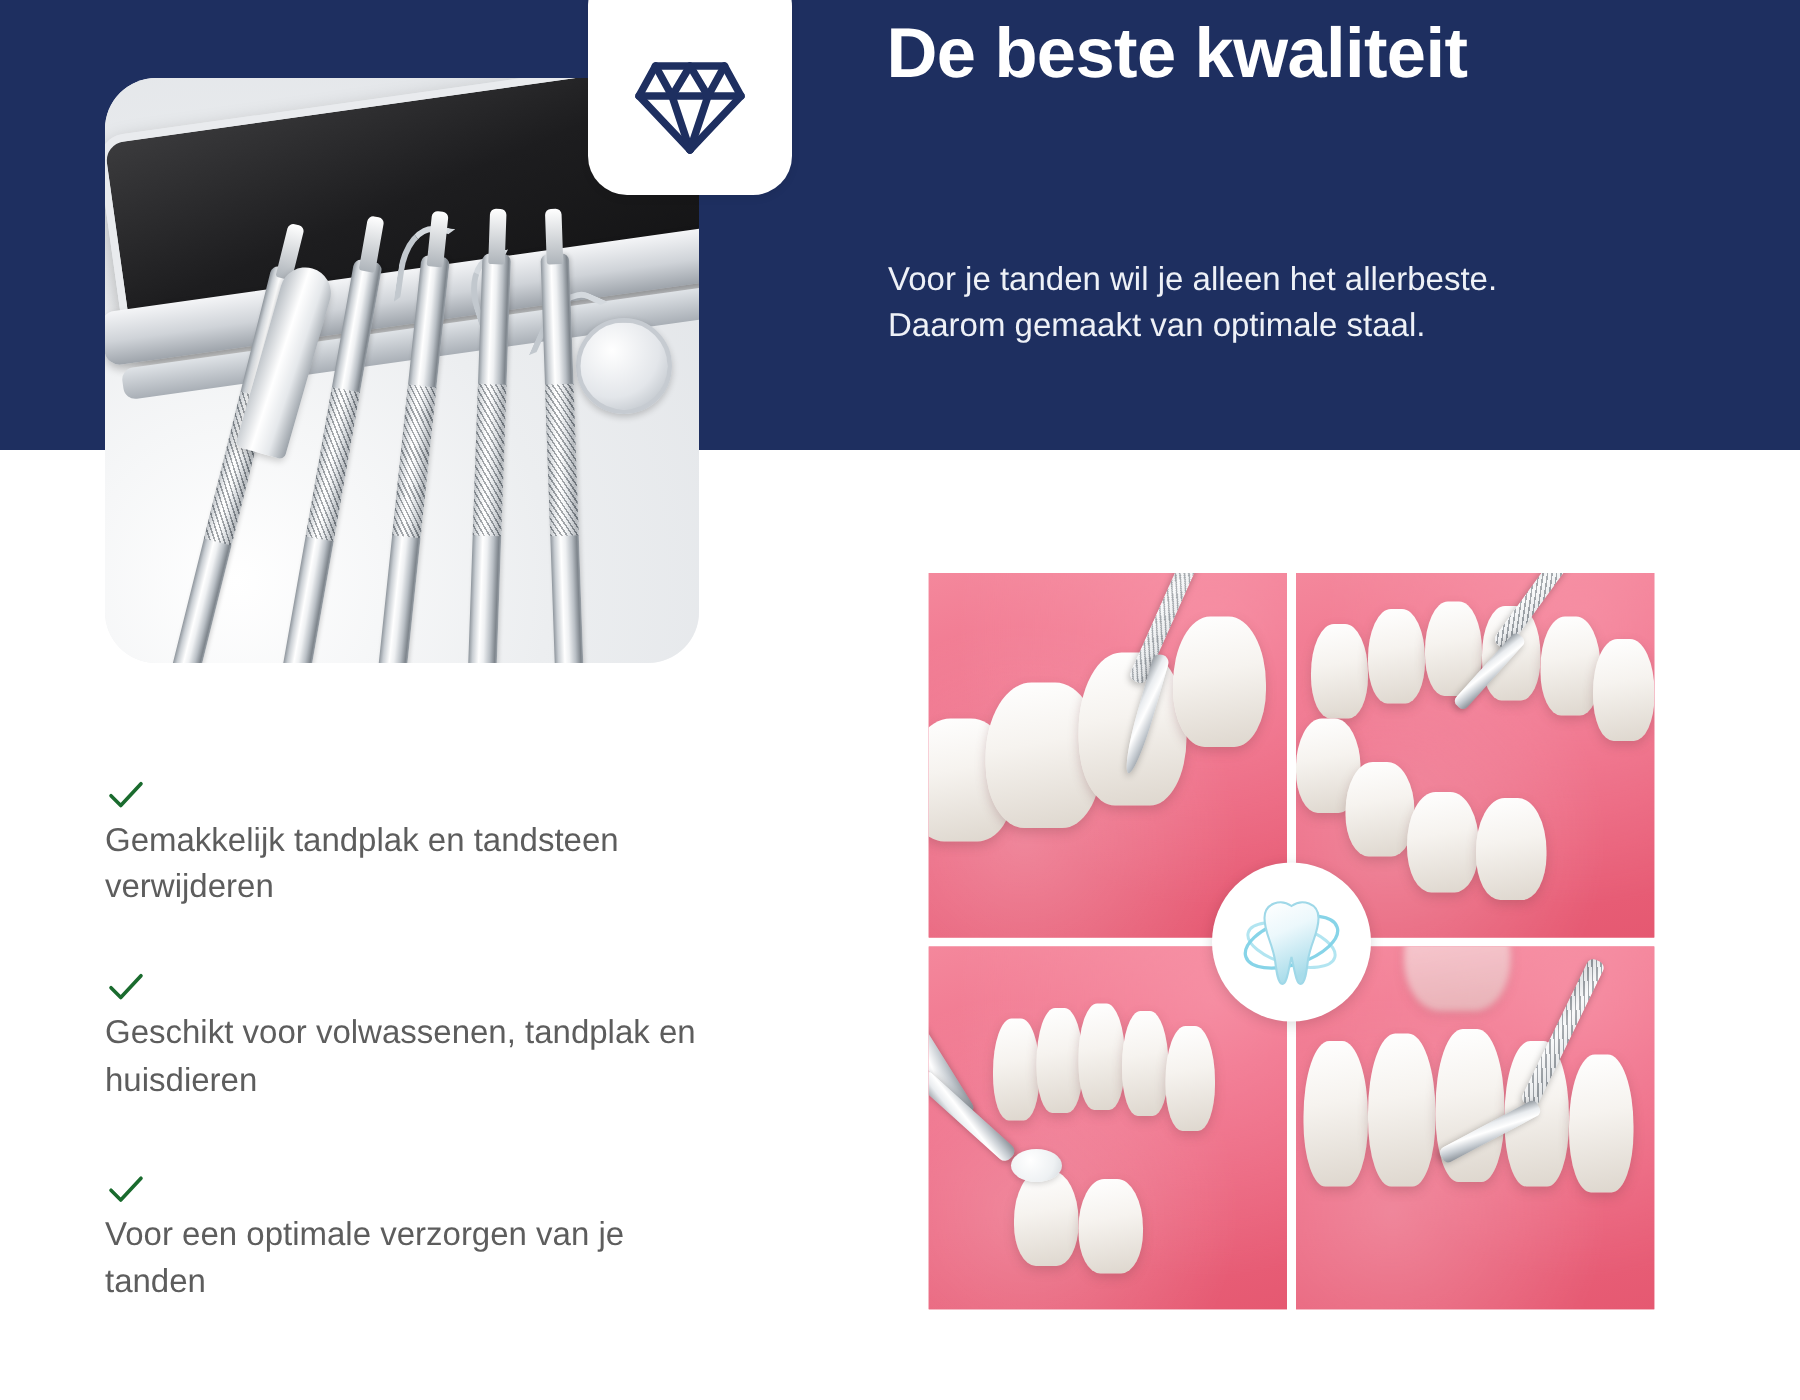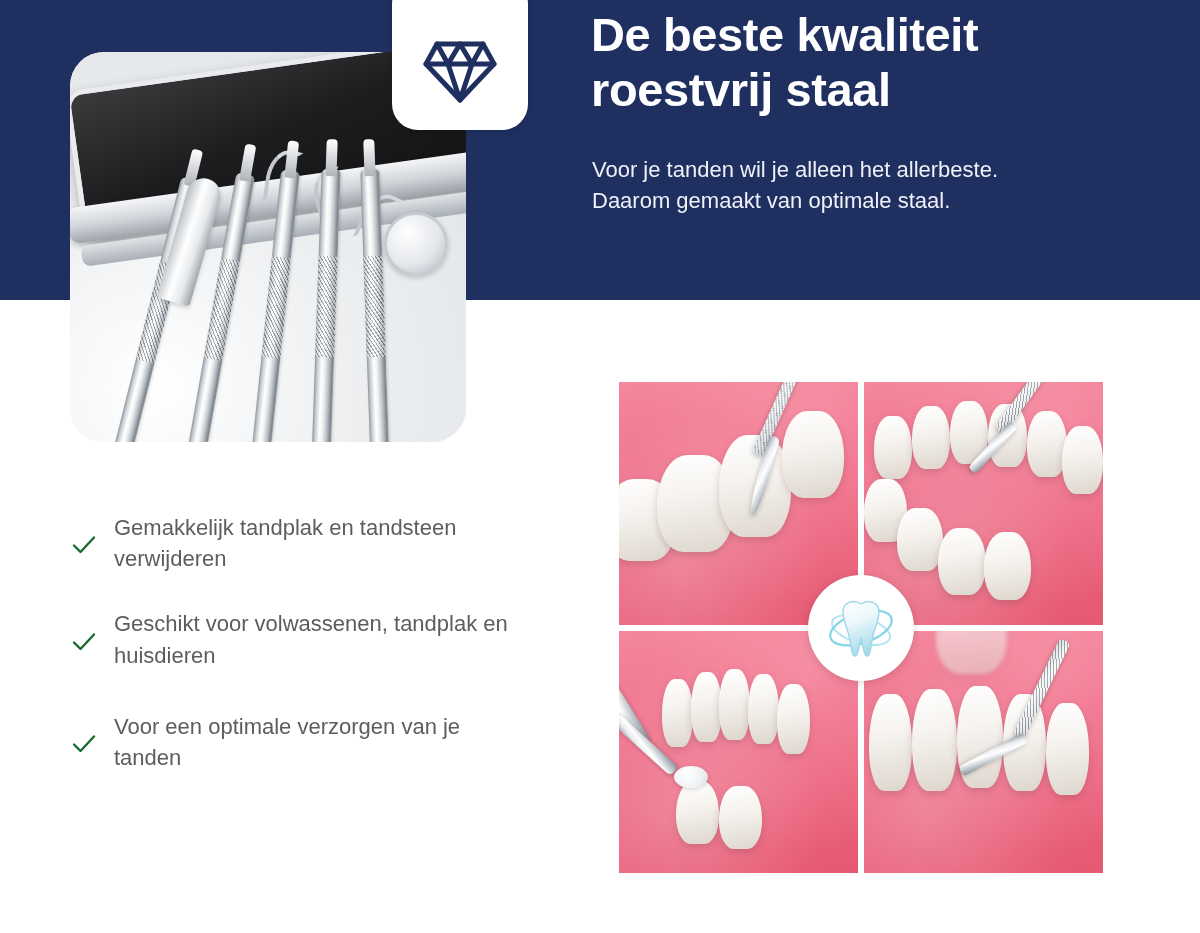--- a/index.html
+++ b/index.html
@@ -62,21 +62,21 @@
     font-size: 47px;
     font-weight: bold;
     line-height: 1.17;
     letter-spacing: -0.4px;
   }
   .headline .line { display: block; white-space: nowrap; }
 
   .subtext {
     position: absolute;
     left: 592px;
-    top: 154px;
+    top: 170px;
     width: 580px;
     color: #eef1f7;
     font-size: 22px;
     line-height: 1.42;
     font-weight: normal;
   }
   .subtext .line { display: block; white-space: nowrap; }
 
   
   .product-photo {
@@ -210,22 +210,23 @@
 
   
   .features {
     position: absolute;
     left: 70px;
     top: 512px;
     width: 470px;
   }
   .feature {
     display: flex;
-    align-items: center;
+    align-items: flex-start;
     margin-bottom: 34px;
+    flex-direction: column;
   }
   .feature:last-child { margin-bottom: 0; margin-top: 40px; }
   .check-icon {
     flex: 0 0 auto;
     width: 28px;
     height: 28px;
     margin-right: 16px;
     margin-top: 4px;
   }
   .check-icon svg { display: block; }
@@ -302,21 +303,20 @@
 </style>
 </head>
 <body>
 
 <div id="page">
 
   <div class="banner"></div>
 
   <div class="headline">
     <span class="line">De beste kwaliteit</span>
-    <span class="line">roestvrij staal</span>
   </div>
 
   <div class="subtext">
     <span class="line">Voor je tanden wil je alleen het allerbeste.</span>
     <span class="line">Daarom gemaakt van optimale staal.</span>
   </div>
 
   <div class="icon-badge">
     <span>
       <svg width="74" height="64" viewBox="0 0 74 64">

